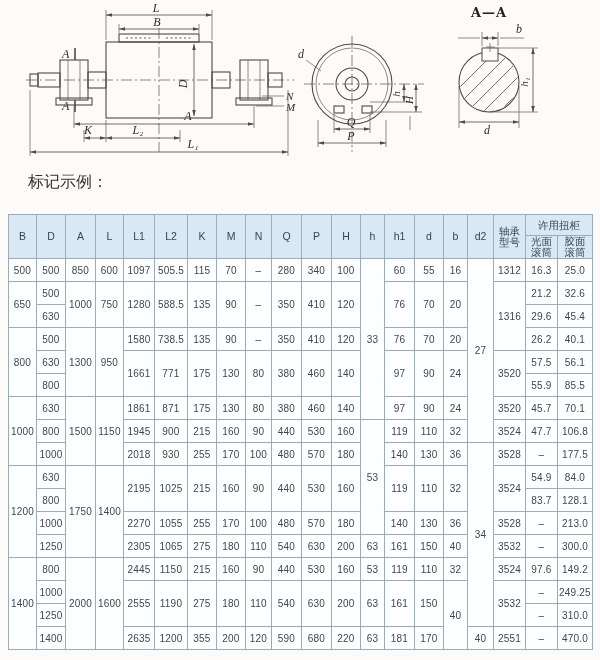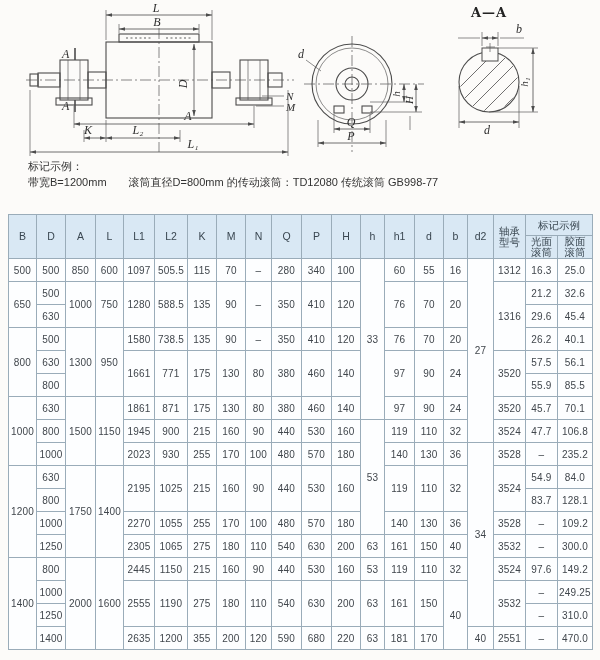--- a/index.html
+++ b/index.html
@@ -14,21 +14,21 @@
   .thk{fill:none;stroke:#4c4c4c;stroke-width:1.6}
   .thin{fill:none;stroke:#5c5c5c;stroke-width:.7}
   .dim{fill:none;stroke:#4c4c4c;stroke-width:.8}
   .cl{fill:none;stroke:#555;stroke-width:.7;stroke-dasharray:11 3 2 3}
   .dot{fill:none;stroke:#4c4c4c;stroke-width:.9;stroke-dasharray:2 2.5}
   .hatch{stroke:#4c4c4c;stroke-width:.8}
   text.dl{font:italic 12px "Liberation Serif",serif;fill:#2e2e2e}
   text.dls{font:italic 11px "Liberation Serif",serif;fill:#2e2e2e}
   text.dt{font:bold 13px "DejaVu Serif",serif;fill:#222;letter-spacing:1px}
   
-  .example{position:absolute;left:28px;top:158px;font-size:11px;color:#323232;line-height:16px}
+  .example{position:absolute;left:28px;top:174px;font-size:16px;color:#323232;line-height:16px}
   
   table.spec{
     position:absolute;left:8px;top:214px;width:584px;
     border-collapse:collapse;table-layout:fixed;
     font-size:10px;color:#40464c;
   }
   table.spec th,table.spec td{
     border:1px solid #9aacb9;text-align:center;vertical-align:middle;
     padding:0;overflow:hidden;
   }
@@ -209,21 +209,20 @@
         <polygon points="498,38 492,36.2 492,39.8" fill="#4c4c4c"></polygon>
         <polygon points="533,48 531.2,54 534.8,54" fill="#4c4c4c"></polygon>
         <polygon points="533,112 534.8,106 531.2,106" fill="#4c4c4c"></polygon>
         <polygon points="459,122 465,123.8 465,120.2" fill="#4c4c4c"></polygon>
         <polygon points="519,122 513,120.2 513,123.8" fill="#4c4c4c"></polygon>
       </g>
   </svg>
 
   <div class="example">
     <div>标记示例：</div>
-    <div>带宽B=1200mm　　滚筒直径D=800mm 的传动滚筒：TD12080 传统滚筒 GB998-77</div>
   </div>
 
   <table class="spec">
     <colgroup>
         <col style="width: 28px;">
         <col style="width: 29px;">
         <col style="width: 30px;">
         <col style="width: 28px;">
         <col style="width: 31px;">
         <col style="width: 33px;">
@@ -256,21 +255,21 @@
           <th rowspan="2">Q</th>
           <th rowspan="2">P</th>
           <th rowspan="2">H</th>
           <th rowspan="2">h</th>
           <th rowspan="2">h1</th>
           <th rowspan="2">d</th>
           <th rowspan="2">b</th>
           <th rowspan="2">d2</th>
           <th rowspan="2">轴承
 型号</th>
-          <th colspan="2">标记示例</th>
+          <th colspan="2">许用扭柜</th>
         </tr>
         <tr>
           <th>光面
 滚筒</th>
           <th>胶面
 滚筒</th>
         </tr>
       </thead>
     <tbody>
         <tr>
@@ -394,35 +393,35 @@
           <td rowspan="5">53</td>
           <td>119</td>
           <td>110</td>
           <td>32</td>
           <td>3524</td>
           <td>47.7</td>
           <td>106.8</td>
         </tr>
         <tr>
           <td>1000</td>
-          <td>2023</td>
+          <td>2018</td>
           <td>930</td>
           <td>255</td>
           <td>170</td>
           <td>100</td>
           <td>480</td>
           <td>570</td>
           <td>180</td>
           <td>140</td>
           <td>130</td>
           <td>36</td>
           <td rowspan="8">34</td>
           <td>3528</td>
           <td>–</td>
-          <td>235.2</td>
+          <td>177.5</td>
         </tr>
         <tr>
           <td rowspan="4">1200</td>
           <td>630</td>
           <td rowspan="4">1750</td>
           <td rowspan="4">1400</td>
           <td rowspan="2">2195</td>
           <td rowspan="2">1025</td>
           <td rowspan="2">215</td>
           <td rowspan="2">160</td>
@@ -450,21 +449,21 @@
           <td>170</td>
           <td>100</td>
           <td>480</td>
           <td>570</td>
           <td>180</td>
           <td>140</td>
           <td>130</td>
           <td>36</td>
           <td>3528</td>
           <td>–</td>
-          <td>109.2</td>
+          <td>213.0</td>
         </tr>
         <tr>
           <td>1250</td>
           <td>2305</td>
           <td>1065</td>
           <td>275</td>
           <td>180</td>
           <td>110</td>
           <td>540</td>
           <td>630</td>

